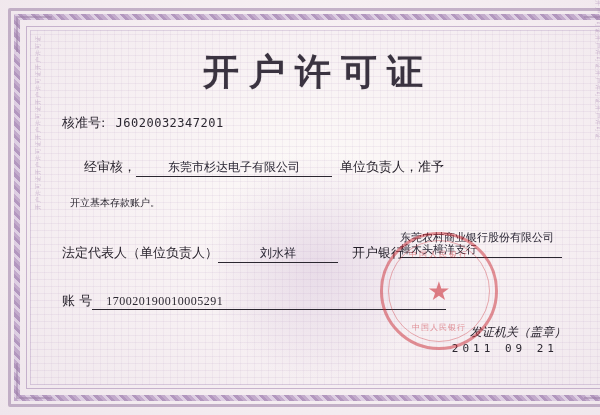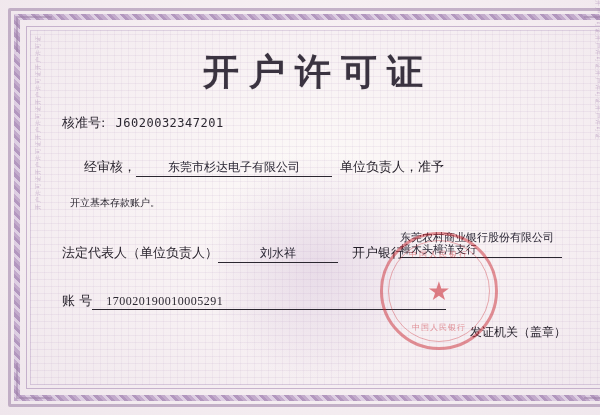--- a/index.html
+++ b/index.html
@@ -168,20 +168,21 @@
   .blank-w3 { width: 340px; }
 
   
   .issuer {
     position: absolute;
     right: 28px;
     top: 288px;
     text-align: right;
     font-size: 12px;
     color: #241f29;
+    font-style: italic;
   }
   .issuer .ymd {
     margin-top: 2px;
     font-size: 12px;
     letter-spacing: 22px;
   }
   .datenums {
     position: absolute;
     right: 36px;
     top: 306px;
@@ -290,20 +291,21 @@
 
     <div class="bankblock">东莞农村商业银行股份有限公司樟木头樟洋支行</div>
 
     <div class="row r-line5">
       <span class="lbl">账 号</span><span class="blank-line blank-w3 printnum" style="text-align:left; padding-left:14px;font-family:Liberation Serif, serif;">170020190010005291</span>
     </div>
 
     <div class="issuer">
       <div>发证机关（盖章）</div>
     </div>
+    <div class="datenums">2011  09  21</div>
 
   </div>
 
   <div class="seal">
     <div class="inner-ring"></div>
     <div class="seal-text">中国人民银行</div>
     <div class="star">★</div>
     <div class="seal-sub">中国人民银行</div>
   </div>
 

